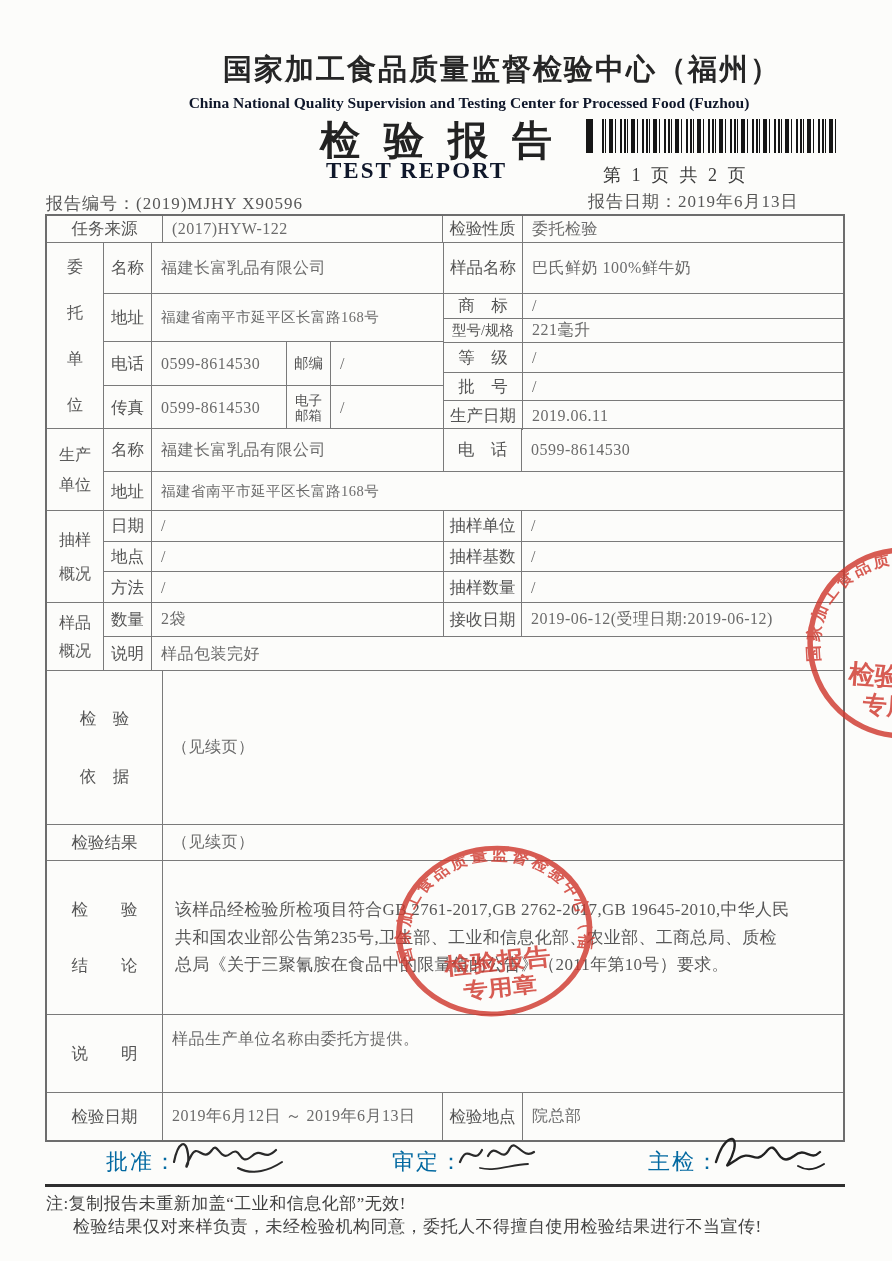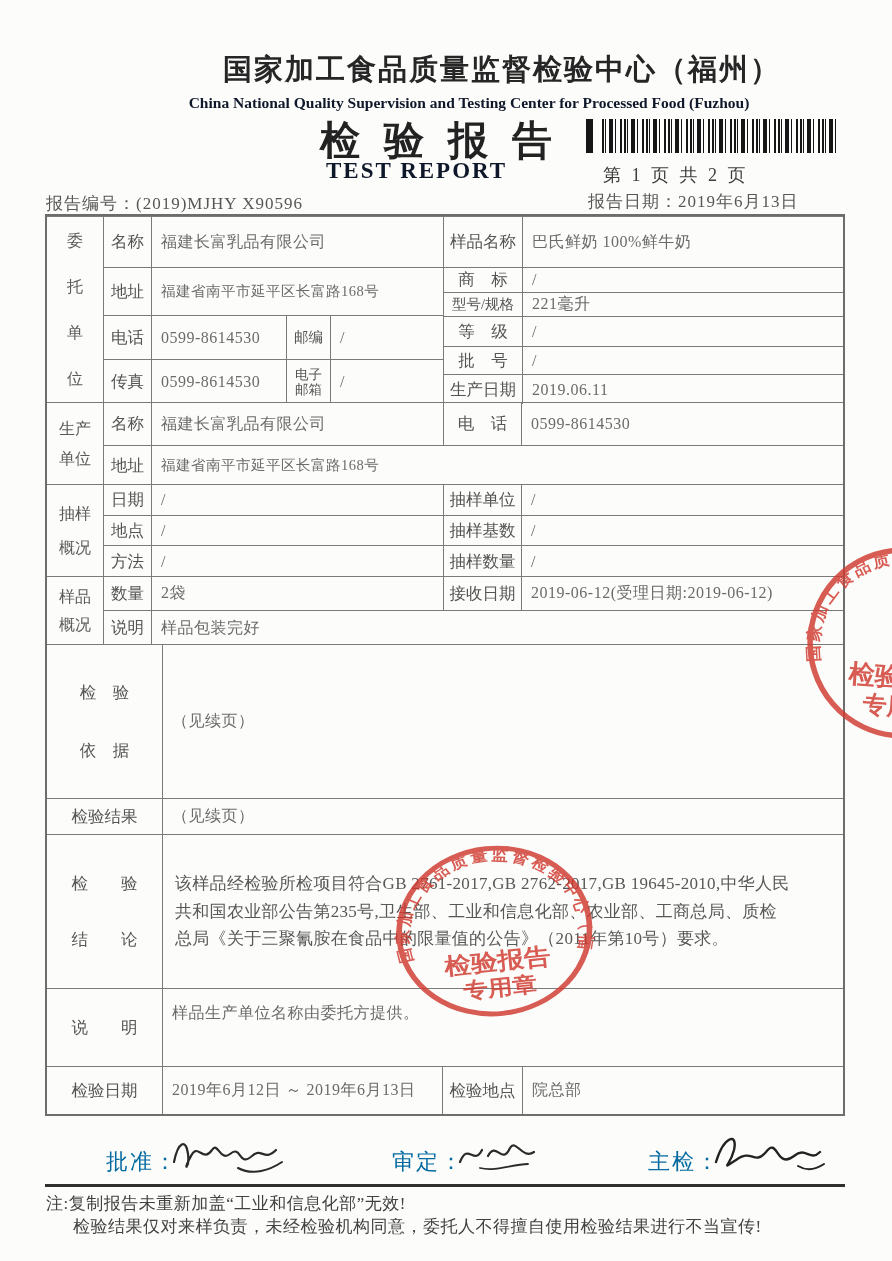--- a/index.html
+++ b/index.html
@@ -70,20 +70,26 @@
   <div class="pagination">第 1 页  共 2 页</div>
   <div class="meta no">
     <span>报告编号：</span><span>(2019)MJHY X90596</span>
   </div>
   <div class="meta date">
     <span>报告日期：</span><span>2019年6月13日</span>
   </div>
 
   <div class="tbl">
 
+    <div class="row" style="height:26px">
+      <div class="lab w115">任务来源</div>
+      <div class="val w280 bl">(2017)HYW-122</div>
+      <div class="lab w80 bl">检验性质</div>
+      <div class="val f1 bl">委托检验</div>
+    </div>
 
     <div class="row bt" style="height:186px">
       <div class="lab strip w56 lh46">委
 托
 单
 位</div>
       <div class="stack w339 bl">
         <div class="srow" style="flex:0 0 50px">
           <div class="lab w47">名称</div>
           <div class="val f1 bl">福建长富乳品有限公司</div>

